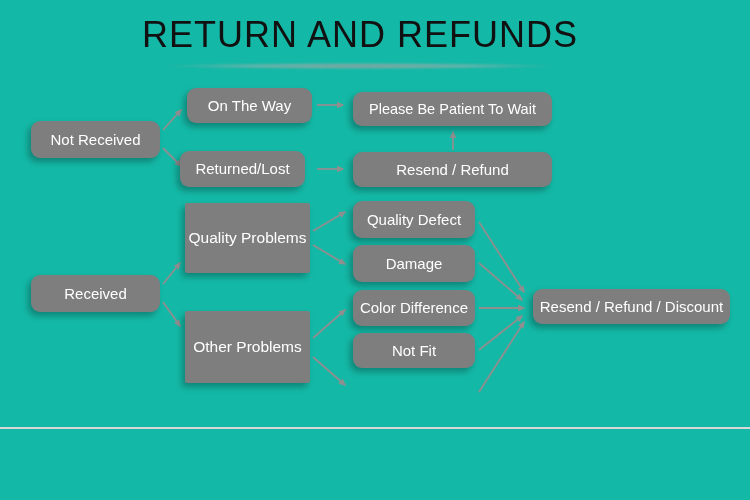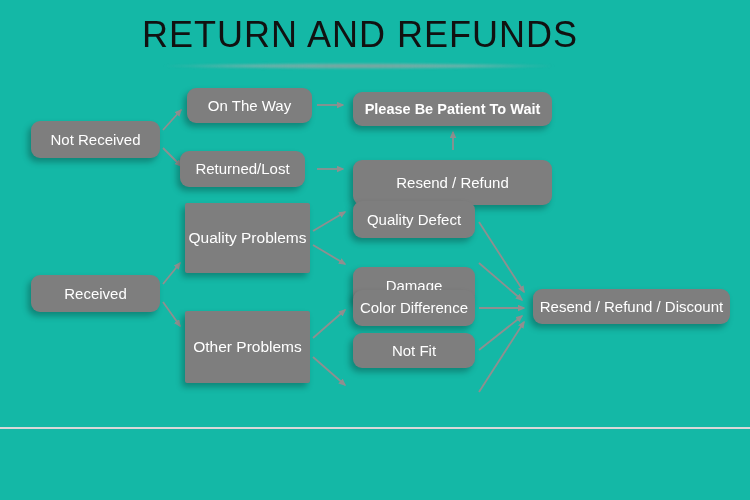--- a/index.html
+++ b/index.html
@@ -73,41 +73,41 @@
 
   <div class="node" style="left:31px;top:121px;width:129px;height:37px;">
     <span>Not Received</span>
   </div>
   <div class="node" style="left:187px;top:88px;width:125px;height:35px;">
     <span>On The Way</span>
   </div>
   <div class="node" style="left:180px;top:151px;width:125px;height:36px;">
     <span>Returned/Lost</span>
   </div>
-  <div class="node" style="left:353px;top:92px;width:199px;height:34px;font-size:14.5px;font-weight:bold;">
+  <div class="node" style="left:353px;top:92px;width:199px;height:34px;font-size:14.5px;">
     <span>Please Be Patient To Wait</span>
   </div>
-  <div class="node" style="left:353px;top:160px;width:199px;height:45px;">
+  <div class="node" style="left:353px;top:152px;width:199px;height:35px;">
     <span>Resend / Refund</span>
   </div>
 
   <div class="node" style="left:31px;top:275px;width:129px;height:37px;">
     <span>Received</span>
   </div>
   <div class="node tall" style="left:185px;top:203px;width:125px;height:70px;">
     <span>Quality Problems</span>
   </div>
   <div class="node tall" style="left:185px;top:311px;width:125px;height:72px;">
     <span>Other Problems</span>
   </div>
 
   <div class="node" style="left:353px;top:201px;width:122px;height:37px;">
     <span>Quality Defect</span>
   </div>
-  <div class="node" style="left:353px;top:245px;width:122px;height:37px;margin-top:22px;">
+  <div class="node" style="left:353px;top:245px;width:122px;height:37px;">
     <span>Damage</span>
   </div>
   <div class="node" style="left:353px;top:290px;width:122px;height:36px;">
     <span>Color Difference</span>
   </div>
   <div class="node" style="left:353px;top:333px;width:122px;height:35px;">
     <span>Not Fit</span>
   </div>
 
   <div class="node" style="left:533px;top:289px;width:197px;height:35px;">

